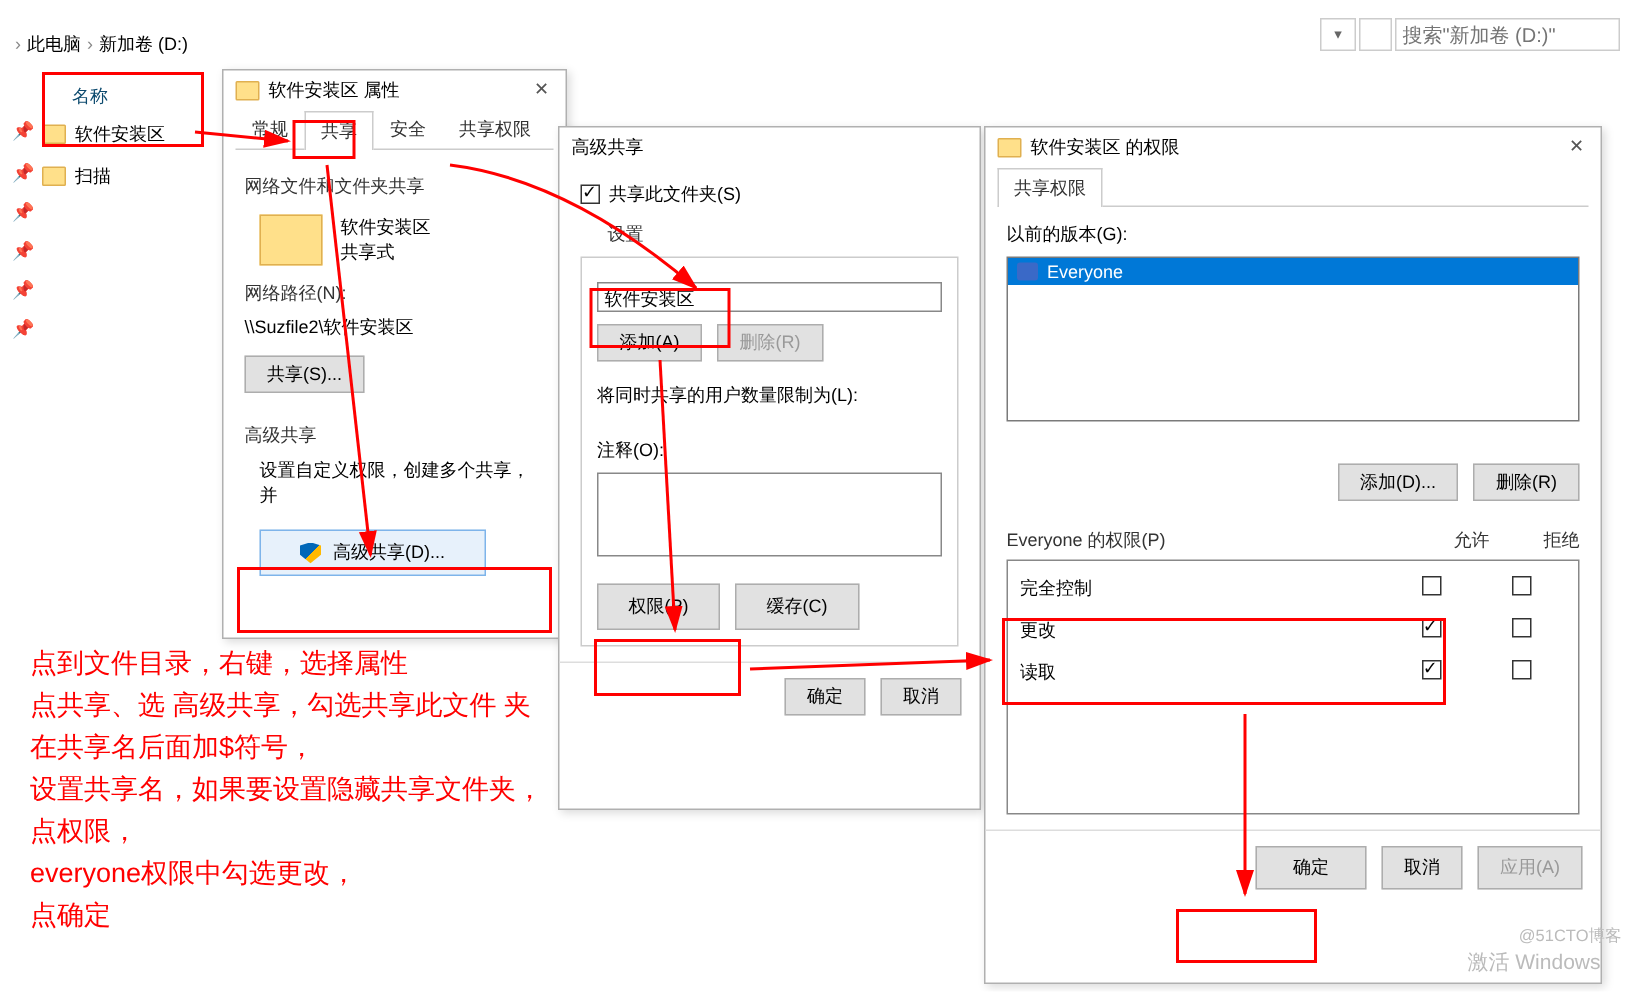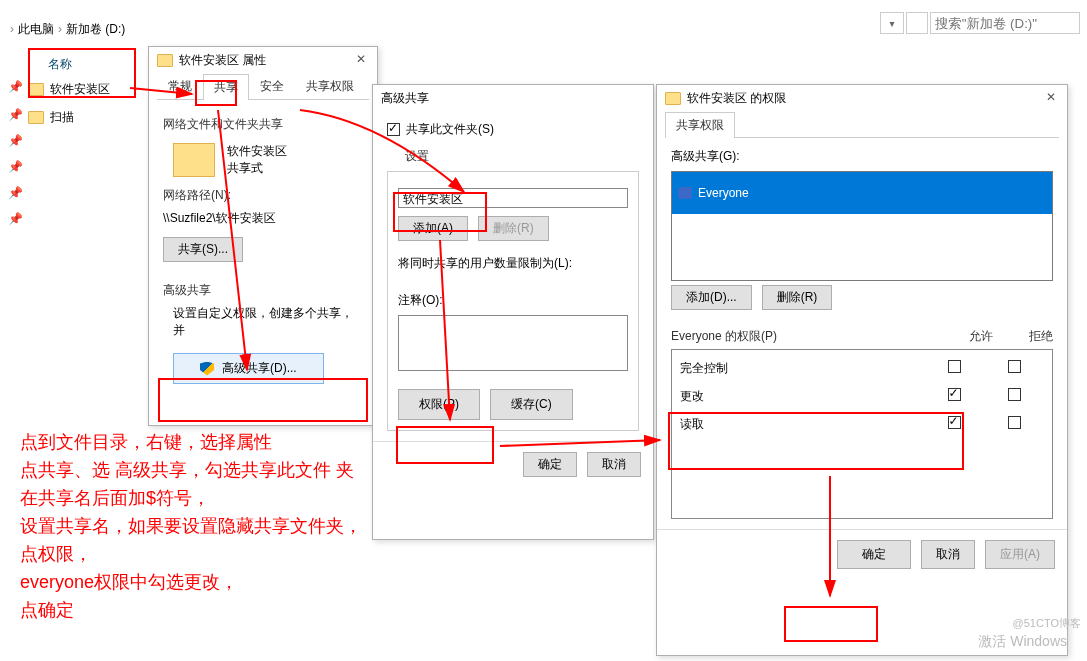--- a/index.html
+++ b/index.html
@@ -33,21 +33,21 @@
 .shield { width: 14px; height: 14px; background: linear-gradient(135deg,#0067b8 50%,#ffb900 50%); clip-path: polygon(50% 0,100% 15%,100% 60%,50% 100%,0 60%,0 15%); }
 
 
 .field { border: 1px solid #888; padding: 2px 4px; height: 20px; background: #fff; }
 .textarea { height: 56px; }
 .row-btns { display: flex; gap: 10px; margin-top: 8px; }
 .dlg-footer { display: flex; justify-content: flex-end; gap: 10px; padding: 10px 12px; border-top: 1px solid #ddd; }
 
 
 .listbox { border: 1px solid #7a7a7a; height: 110px; background: #fff; overflow: hidden; }
-.listitem { background: #0078d7; color: #fff; padding: 14px 6px; display: flex; align-items: center; gap: 6px; }
+.listitem { background: #0078d7; color: #fff; padding: 2px 6px; display: flex; align-items: center; gap: 6px; }
 .people-icon { width: 14px; height: 12px; background: #3a69c7; border-radius: 2px; }
 .perm-table { width: 100%; }
 .perm-table .hdr { display: flex; font-size: 12px; color: #333; }
 .perm-table .hdr .c1 { flex: 1; }
 .perm-table .hdr .c2, .perm-table .hdr .c3 { width: 60px; text-align: right; }
 .perm-box { border: 1px solid #888; height: 170px; padding: 4px 8px; }
 .perm-row { display: flex; align-items: center; height: 28px; }
 .perm-row .c1 { flex: 1; }
 .perm-row .c2, .perm-row .c3 { width: 60px; text-align: center; }
 .chk { width: 13px; height: 13px; border: 1px solid #333; display: inline-block; position: relative; }
@@ -170,28 +170,28 @@
 <div class="win" style="top:84px;left:656px;width:412px;height:572px">
   <div class="title">
     <span class="folder-icon"></span>
     <span>软件安装区 的权限</span>
     <span class="close">✕</span>
   </div>
   <div class="tabs">
     <div class="tab active">共享权限</div>
   </div>
   <div class="content">
-    <div>高级共享(G):</div>
+    <div>以前的版本(G):</div>
     <div class="listbox" style="margin-top:6px">
       <div class="listitem">
         <span class="people-icon"></span>
         <span>Everyone</span>
       </div>
     </div>
-    <div style="display:flex;gap:10px;margin-top:4px">
+    <div style="display:flex;justify-content:flex-end;gap:10px;margin-top:28px">
       <div class="btn">添加(D)...</div>
       <div class="btn">删除(R)</div>
     </div>
     <div class="perm-table" style="margin-top:18px">
       <div class="hdr">
         <div class="c1">Everyone 的权限(P)</div>
         <div class="c2">允许</div>
         <div class="c3">拒绝</div>
       </div>
       <div class="perm-box" style="margin-top:4px">

